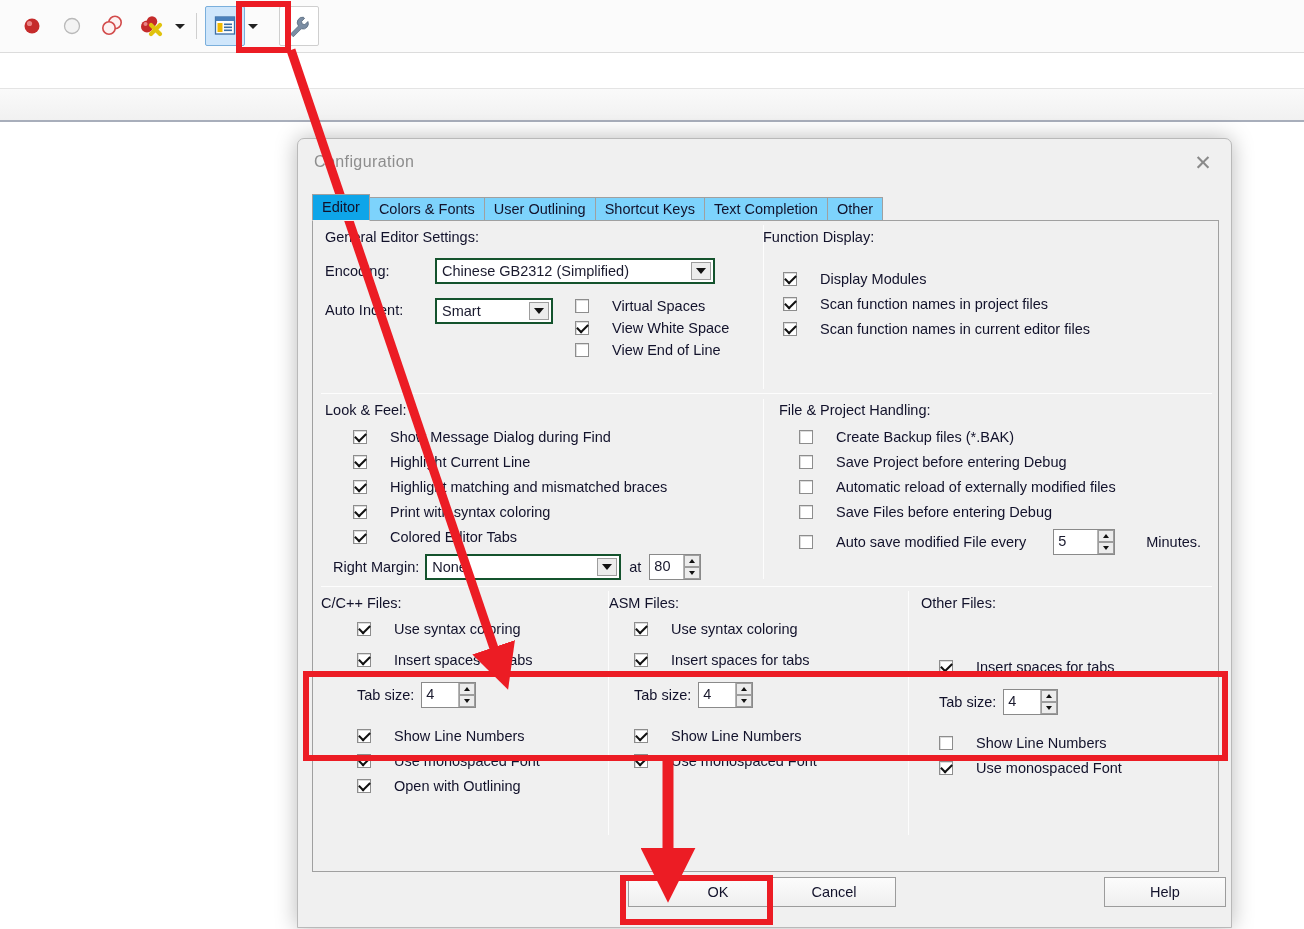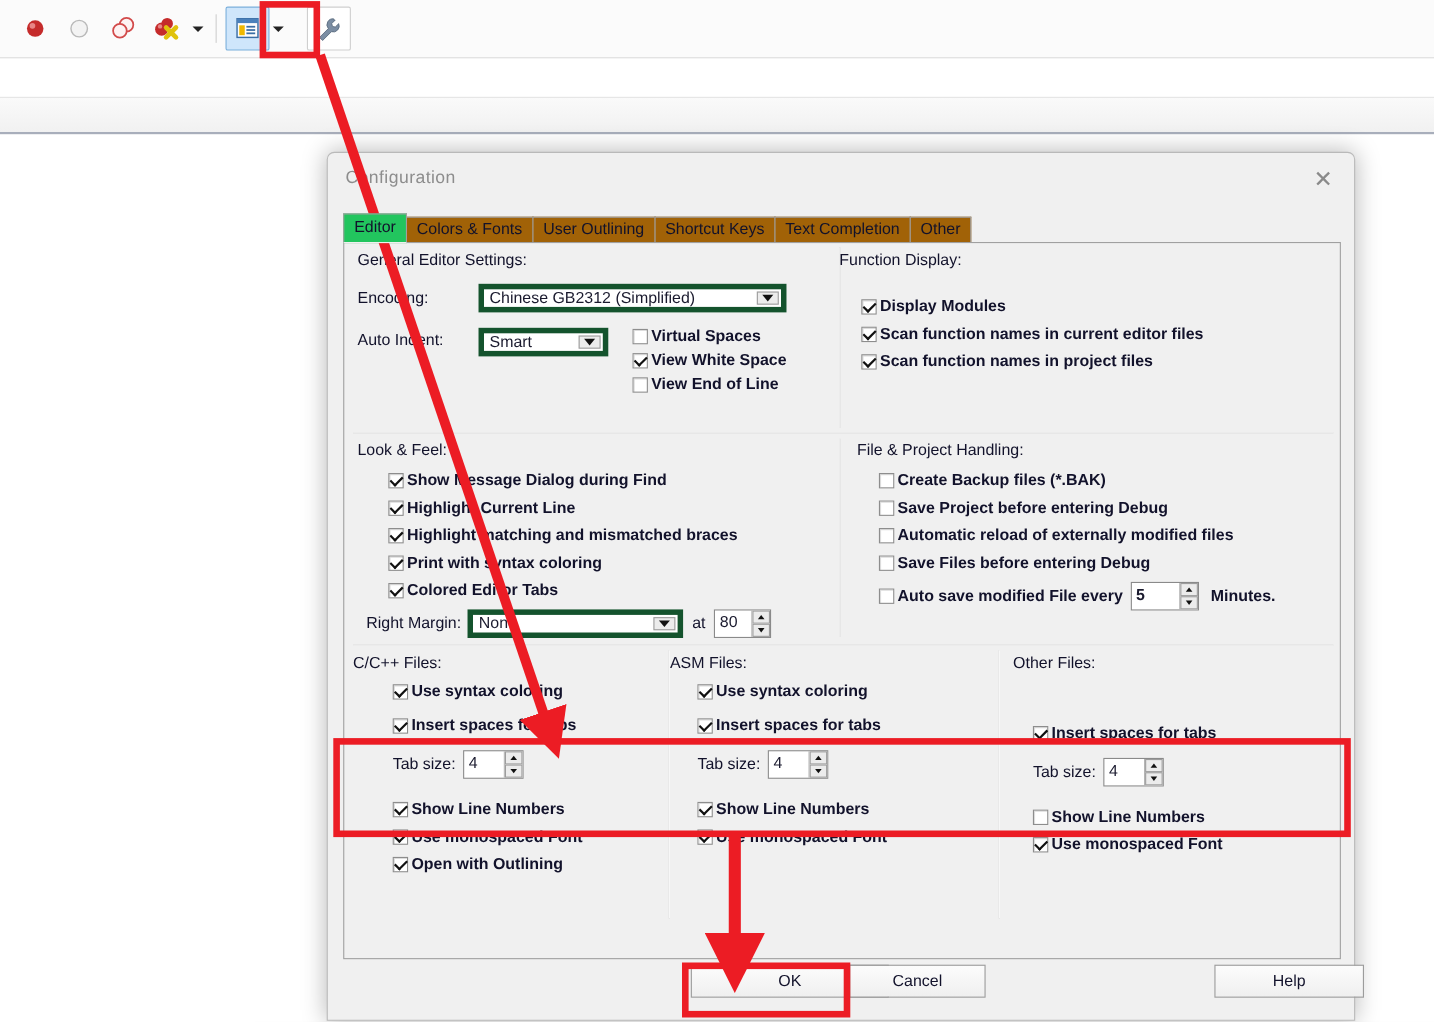--- a/index.html
+++ b/index.html
@@ -50,48 +50,48 @@
   .dlg-close{
     position:absolute;right:14px;top:10px;width:28px;height:28px;
     display:flex;align-items:center;justify-content:center;
     color:#8a8a8a;font-size:21px;line-height:1;font-family:"DejaVu Sans",sans-serif;
   }
 
   
   .tabstrip{position:absolute;left:14px;top:56px;right:14px;height:26px;display:flex;align-items:flex-end;}
   .tab{
     font-size:14.5px;padding:3px 9px 4px 9px;
-    border:1px solid #a0a0a0;border-bottom:none;background:#a16207;
+    border:1px solid #a0a0a0;border-bottom:none;background:#7dd3fc;
     margin-right:-1px;white-space:nowrap;color:#12122b;
   }
-  .tab.sel{background:#22c55e;border-bottom:1px solid #f0f0f0;position:relative;z-index:3;padding-top:4px;padding-bottom:5px;}
+  .tab.sel{background:#0ea5e9;border-bottom:1px solid #f0f0f0;position:relative;z-index:3;padding-top:4px;padding-bottom:5px;}
 
   .tabpanel{
     position:absolute;left:14px;top:81px;width:907px;height:652px;
     border:1px solid #a0a0a0;background:#f0f0f0;
   }
 
   .section-title{font-size:14.5px;color:#12122b;}
   .lbl{font-size:14.5px;color:#12122b;white-space:nowrap;}
 
   
   .cb{
     width:14px;height:14px;border:1px solid #8d8d8d;background:#fff;
     display:inline-flex;align-items:center;justify-content:center;flex:none;
     box-shadow:inset 1px 1px 0 #dcdcdc;
   }
   .cb.on:after{
     content:"";width:9px;height:5px;border-left:2px solid #111;border-bottom:2px solid #111;
     transform:rotate(-45deg) translate(1px,-1px);
   }
-  .cbrow{display:flex;align-items:center;gap:3px;margin-bottom:9px;font-weight:bold;}
+  .cbrow{display:flex;align-items:center;gap:23px;margin-bottom:9px;}
 
   
   .combo{
-    height:26px;border:5px solid #14532d;background:#fff;display:flex;align-items:center;
+    height:26px;border:2px solid #14532d;background:#fff;display:flex;align-items:center;
     font-size:14.5px;padding-left:5px;position:relative;
   }
   .combo .arrow{
     position:absolute;right:2px;top:2px;bottom:2px;width:20px;background:#ececec;
     border:1px solid #9d9d9d;display:flex;align-items:center;justify-content:center;
   }
   .combo .arrow:after{content:"";border-left:5px solid transparent;border-right:5px solid transparent;border-top:6px solid #111;}
 
   
   .spin{height:26px;border:1px solid #8a8a8a;background:#fff;display:flex;align-items:stretch;position:relative;}
@@ -227,25 +227,25 @@
 
     <div style="position:absolute;left:450px;top:8px;width:430px;">
       <div class="section-title">Function Display:</div>
       <div style="margin-top:26px;margin-left:20px;">
         <div class="cbrow">
           <span class="cb on"></span>
           <span class="lbl">Display Modules</span>
         </div>
         <div class="cbrow">
           <span class="cb on"></span>
+          <span class="lbl">Scan function names in project files</span>
+        </div>
+        <div class="cbrow">
+          <span class="cb on"></span>
           <span class="lbl">Scan function names in current editor files</span>
-        </div>
-        <div class="cbrow">
-          <span class="cb on"></span>
-          <span class="lbl">Scan function names in project files</span>
         </div>
       </div>
     </div>
 
     <div class="hrule" style="position:absolute;left:8px;top:172px;width:891px;"></div>
 
     <div style="position:absolute;left:12px;top:181px;width:430px;">
       <div class="section-title">Look &amp; Feel:</div>
       <div style="margin-top:11px;margin-left:28px;">
         <div class="cbrow">
@@ -421,21 +421,21 @@
           <span class="cb on"></span>
           <span class="lbl">Use monospaced Font</span>
         </div>
       </div>
     </div>
 
   </div>
 
   <div class="btn" style="position:absolute;left:330px;top:738px;width:180px;">OK</div>
   <div class="btn" style="position:absolute;left:474px;top:738px;width:124px;">Cancel</div>
-  <div class="btn" style="position:absolute;left:806px;top:738px;width:136px;">Help</div>
+  <div class="btn" style="position:absolute;left:806px;top:738px;width:122px;">Help</div>
 
 </div>
 
 <div class="redbox" style="left:236px;top:1px;width:55px;height:52px;"></div>
 <div class="redbox" style="left:303px;top:671px;width:925px;height:90px;"></div>
 <div class="redbox" style="left:620px;top:875px;width:153px;height:50px;"></div>
 
 <svg class="arrow-svg">
   <defs>
     <marker id="ah" markerWidth="5" markerHeight="5" refX="2.2" refY="2.5" orient="auto">

